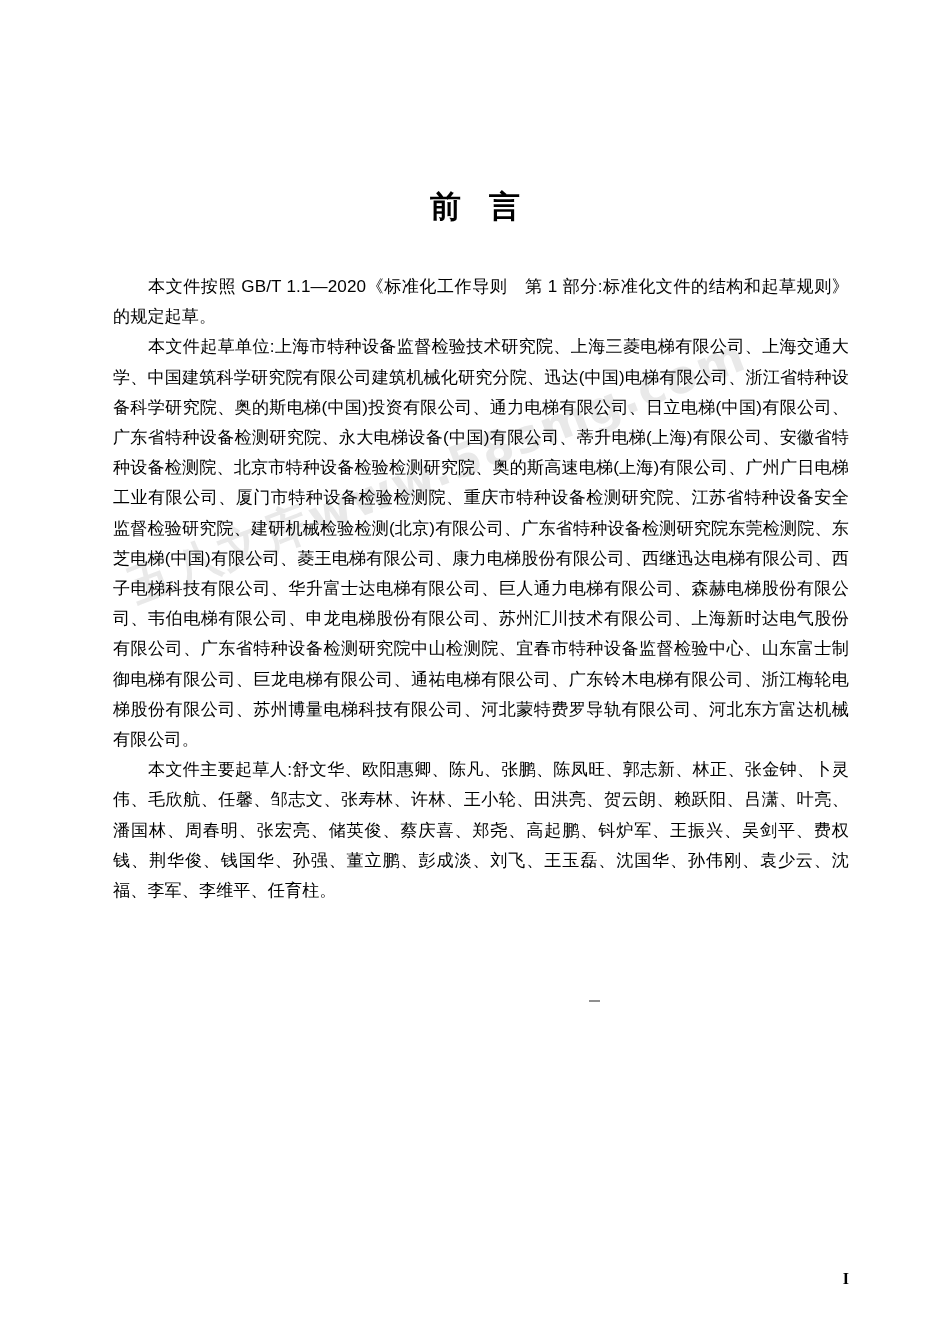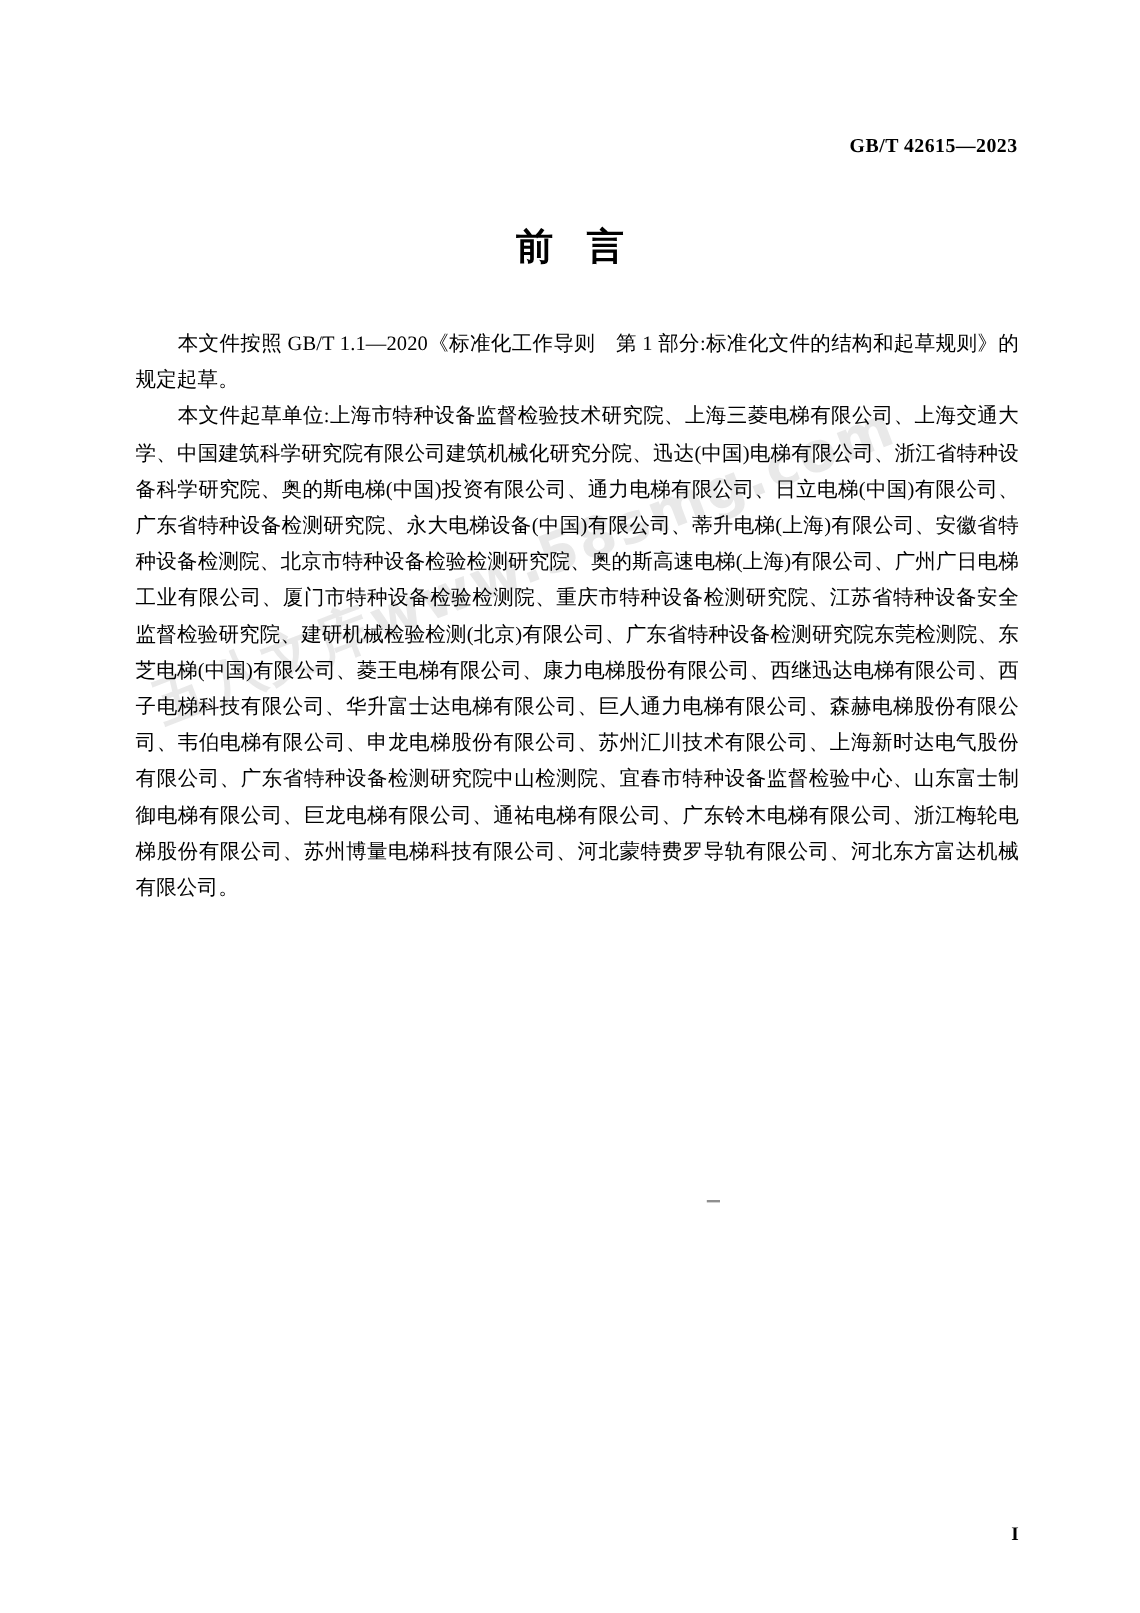--- a/index.html
+++ b/index.html
@@ -56,21 +56,21 @@
 
   
   .body-block {
     position: absolute;
     top: 272px;
     left: 113px;
     width: 736px;
   }
   p.para {
     margin: 0;
-    font-family: Liberation Serif, serif;
+    font-family: Liberation Sans, sans-serif;
     font-size: 17.1px;
     line-height: 30.2px;
     text-align: justify;
     text-justify: inter-character;
     text-align-last: left;
     letter-spacing: 0.1px;
     word-break: break-all;
   }
   p.indent {
     text-indent: 2.05em;
@@ -114,30 +114,28 @@
     user-select: none;
   }
 </style>
 </head>
 <body>
 
 <div class="page">
 
   <div class="watermark">五八文库www.58smg.com</div>
 
-  <div class="header">
-    <span class="header-std-id">GB/T 42615—2023</span>
-  </div>
 
   <div class="title-block">
     <div class="doc-title">前言</div>
   </div>
 
   <div class="body-block">
     <p class="para indent">本文件按照 GB/T 1.1—2020《标准化工作导则　第 1 部分:标准化文件的结构和起草规则》的规定起草。</p>
     <p class="para indent">本文件起草单位:上海市特种设备监督检验技术研究院、上海三菱电梯有限公司、上海交通大学、中国建筑科学研究院有限公司建筑机械化研究分院、迅达(中国)电梯有限公司、浙江省特种设备科学研究院、奥的斯电梯(中国)投资有限公司、通力电梯有限公司、日立电梯(中国)有限公司、广东省特种设备检测研究院、永大电梯设备(中国)有限公司、蒂升电梯(上海)有限公司、安徽省特种设备检测院、北京市特种设备检验检测研究院、奥的斯高速电梯(上海)有限公司、广州广日电梯工业有限公司、厦门市特种设备检验检测院、重庆市特种设备检测研究院、江苏省特种设备安全监督检验研究院、建研机械检验检测(北京)有限公司、广东省特种设备检测研究院东莞检测院、东芝电梯(中国)有限公司、菱王电梯有限公司、康力电梯股份有限公司、西继迅达电梯有限公司、西子电梯科技有限公司、华升富士达电梯有限公司、巨人通力电梯有限公司、森赫电梯股份有限公司、韦伯电梯有限公司、申龙电梯股份有限公司、苏州汇川技术有限公司、上海新时达电气股份有限公司、广东省特种设备检测研究院中山检测院、宜春市特种设备监督检验中心、山东富士制御电梯有限公司、巨龙电梯有限公司、通祐电梯有限公司、广东铃木电梯有限公司、浙江梅轮电梯股份有限公司、苏州博量电梯科技有限公司、河北蒙特费罗导轨有限公司、河北东方富达机械有限公司。</p>
+    <p class="para indent">本文件主要起草人:舒文华、欧阳惠卿、陈凡、张鹏、陈凤旺、郭志新、林正、张金钟、卜灵伟、毛欣航、任馨、邹志文、张寿林、许林、王小轮、田洪亮、贺云朗、赖跃阳、吕潇、叶亮、潘国林、周春明、张宏亮、储英俊、蔡庆喜、郑尧、高起鹏、钭炉军、王振兴、吴剑平、费权钱、荆华俊、钱国华、孙强、董立鹏、彭成淡、刘飞、王玉磊、沈国华、孙伟刚、袁少云、沈福、李军、李维平、任育柱。</p>
   </div>
 
   <div class="artifact-dash"></div>
 
   <div class="folio">I</div>
 
 </div>
 
 </body></html>

